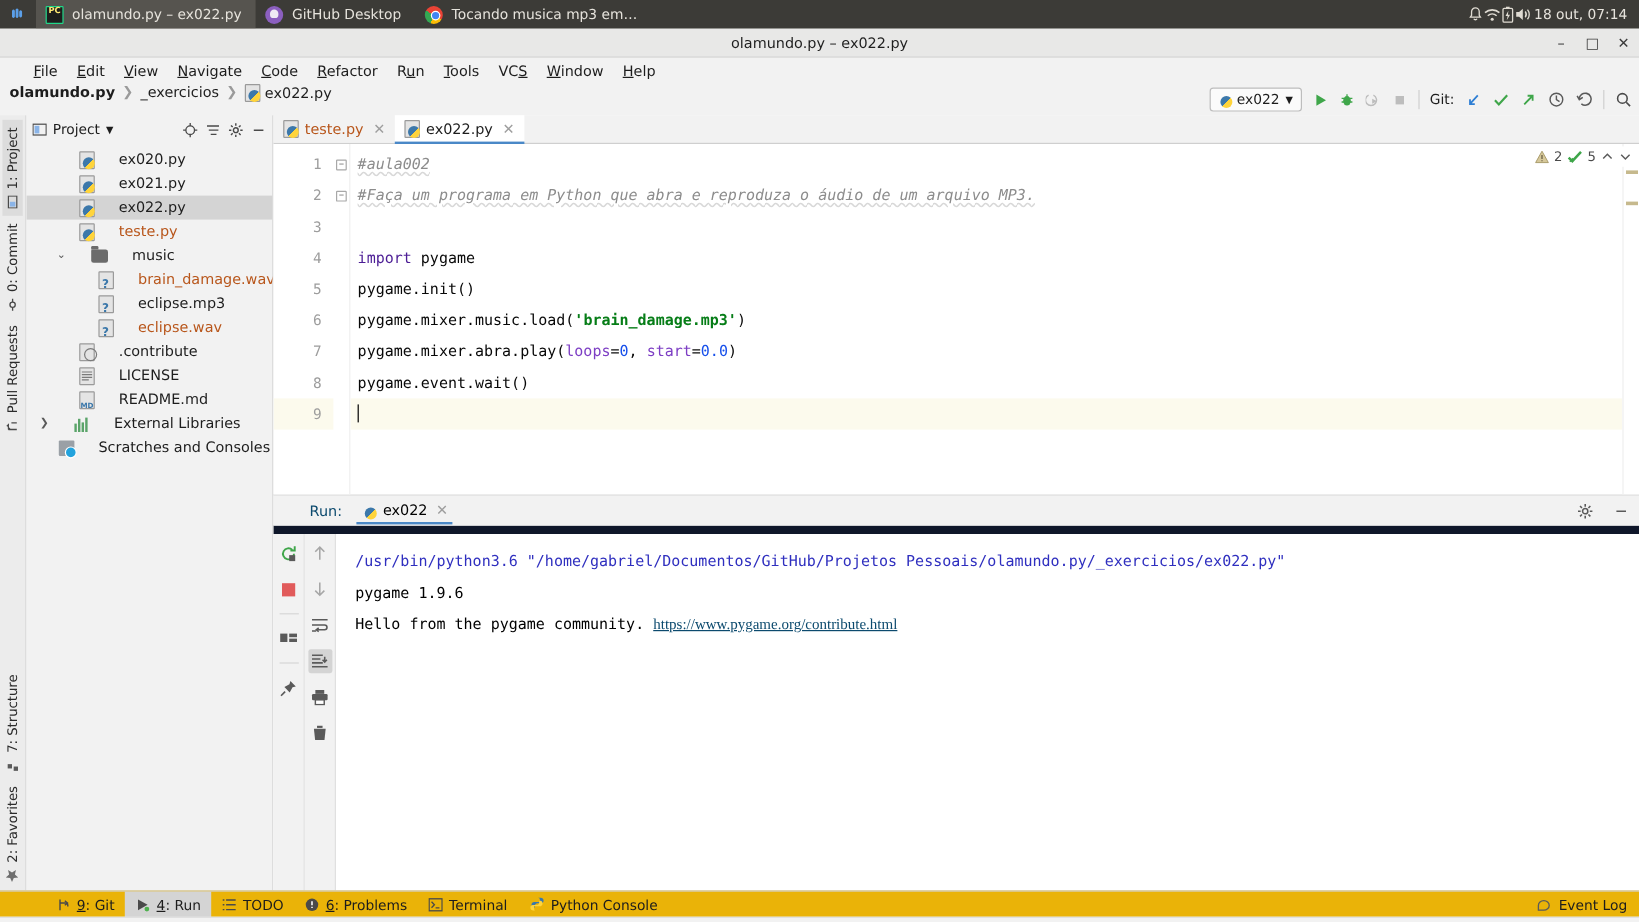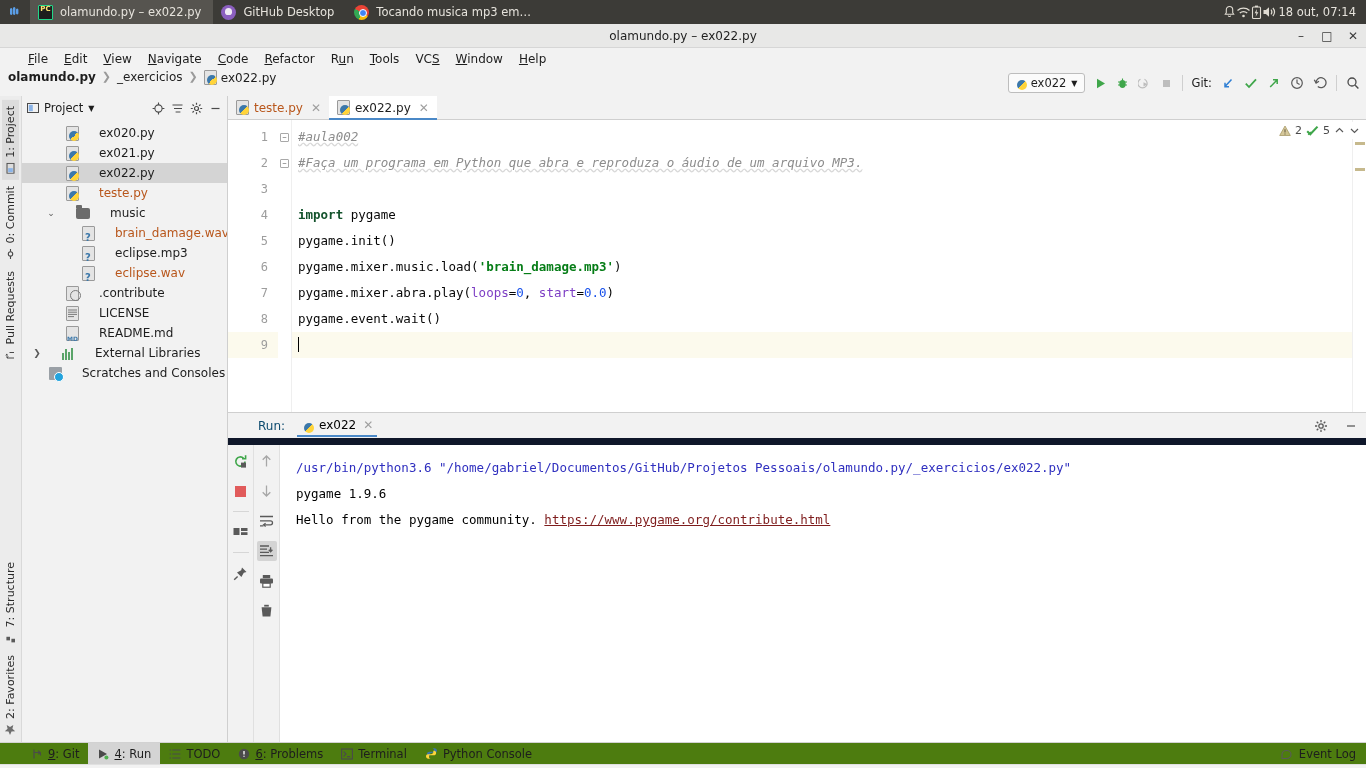--- a/index.html
+++ b/index.html
@@ -226,21 +226,21 @@
     border-radius: 1px; line-height: 7px; font-size: 9px; color: #6e6e6e; background: #fff;
   }
   #code {
     flex: 1; padding-top: 4px; position: relative;
     font-family: "DejaVu Sans Mono", monospace; font-size: 12.5px;
     color: #080808; overflow: hidden; min-width: 0;
   }
   .cline { height: 26px; line-height: 26px; padding-left: 6px; white-space: pre; }
   .cline.cur { background: #fcfaed; }
   .cmt { color: #8c8c8c; font-style: italic; text-decoration: underline wavy #d8d8d8; }
-  .kw { color: #14532d; font-weight: bold; }
+  .kw { color: #4c1d95; }
   .str { color: #067d17; font-weight: bold; }
   .par { color: #7d3ec4; }
   .num { color: #1750eb; }
   .caret {
     display: inline-block; width: 1px; height: 15px; background: #000;
     vertical-align: -3px; animation: none;
   }
   #editor-right {
     width: 14px; flex: none; background: #fff; border-left: 1px solid #efefef; position: relative;
   }
@@ -276,26 +276,26 @@
   .run-toolcol.second { border-right: 1px solid #e0e0e0; }
   .tbtn { width: 20px; height: 20px; display: flex; align-items: center; justify-content: center; }
   .tbtn.sel { background: #d4d4d4; border-radius: 2px; }
   .tdiv { width: 16px; height: 1px; background: #d6d6d6; }
   #console {
     flex: 1; background: #fff; padding: 10px 0 0 16px;
     font-family: "DejaVu Sans Mono", monospace; font-size: 12.5px; overflow: hidden;
   }
   .conline { height: 26px; line-height: 26px; white-space: pre; }
   .conline.cmd { color: #2f2fbf; }
-  .conline a, .link { color: #7f1d1d; text-decoration: underline; }
+  .conline a, .link { color: #0c4a6e; text-decoration: underline; font-family: Liberation Serif, serif; }
 
   
   #toolbar-bottom {
-    height: 22px; background: #4d7c0f; border-top: 1px solid #d2d2d2;
-    display: flex; align-items: center; font-size: 11.5px; color: #1d1d1d; position: relative;
+    height: 22px; background: #eab308; border-top: 1px solid #d2d2d2;
+    display: flex; align-items: center; font-size: 11.5px; color: #1d1d1d; position: relative; padding-left: 16px;
   }
   .bbtn { display: flex; align-items: center; gap: 5px; padding: 2px 9px; height: 22px; }
   .bbtn.sel { background: #d4d4d4; }
   .bbtn u { text-decoration: underline; }
   #toolbar-bottom .right { position: absolute; right: 10px; display: flex; align-items: center; gap: 6px; }
 
   #statusbar {
     height: 22px; background: #f2f2f2; border-top: 1px solid #e0e0e0;
     display: flex; align-items: center; font-size: 11.5px; color: #1d1d1d; position: relative;
     padding-left: 8px;

